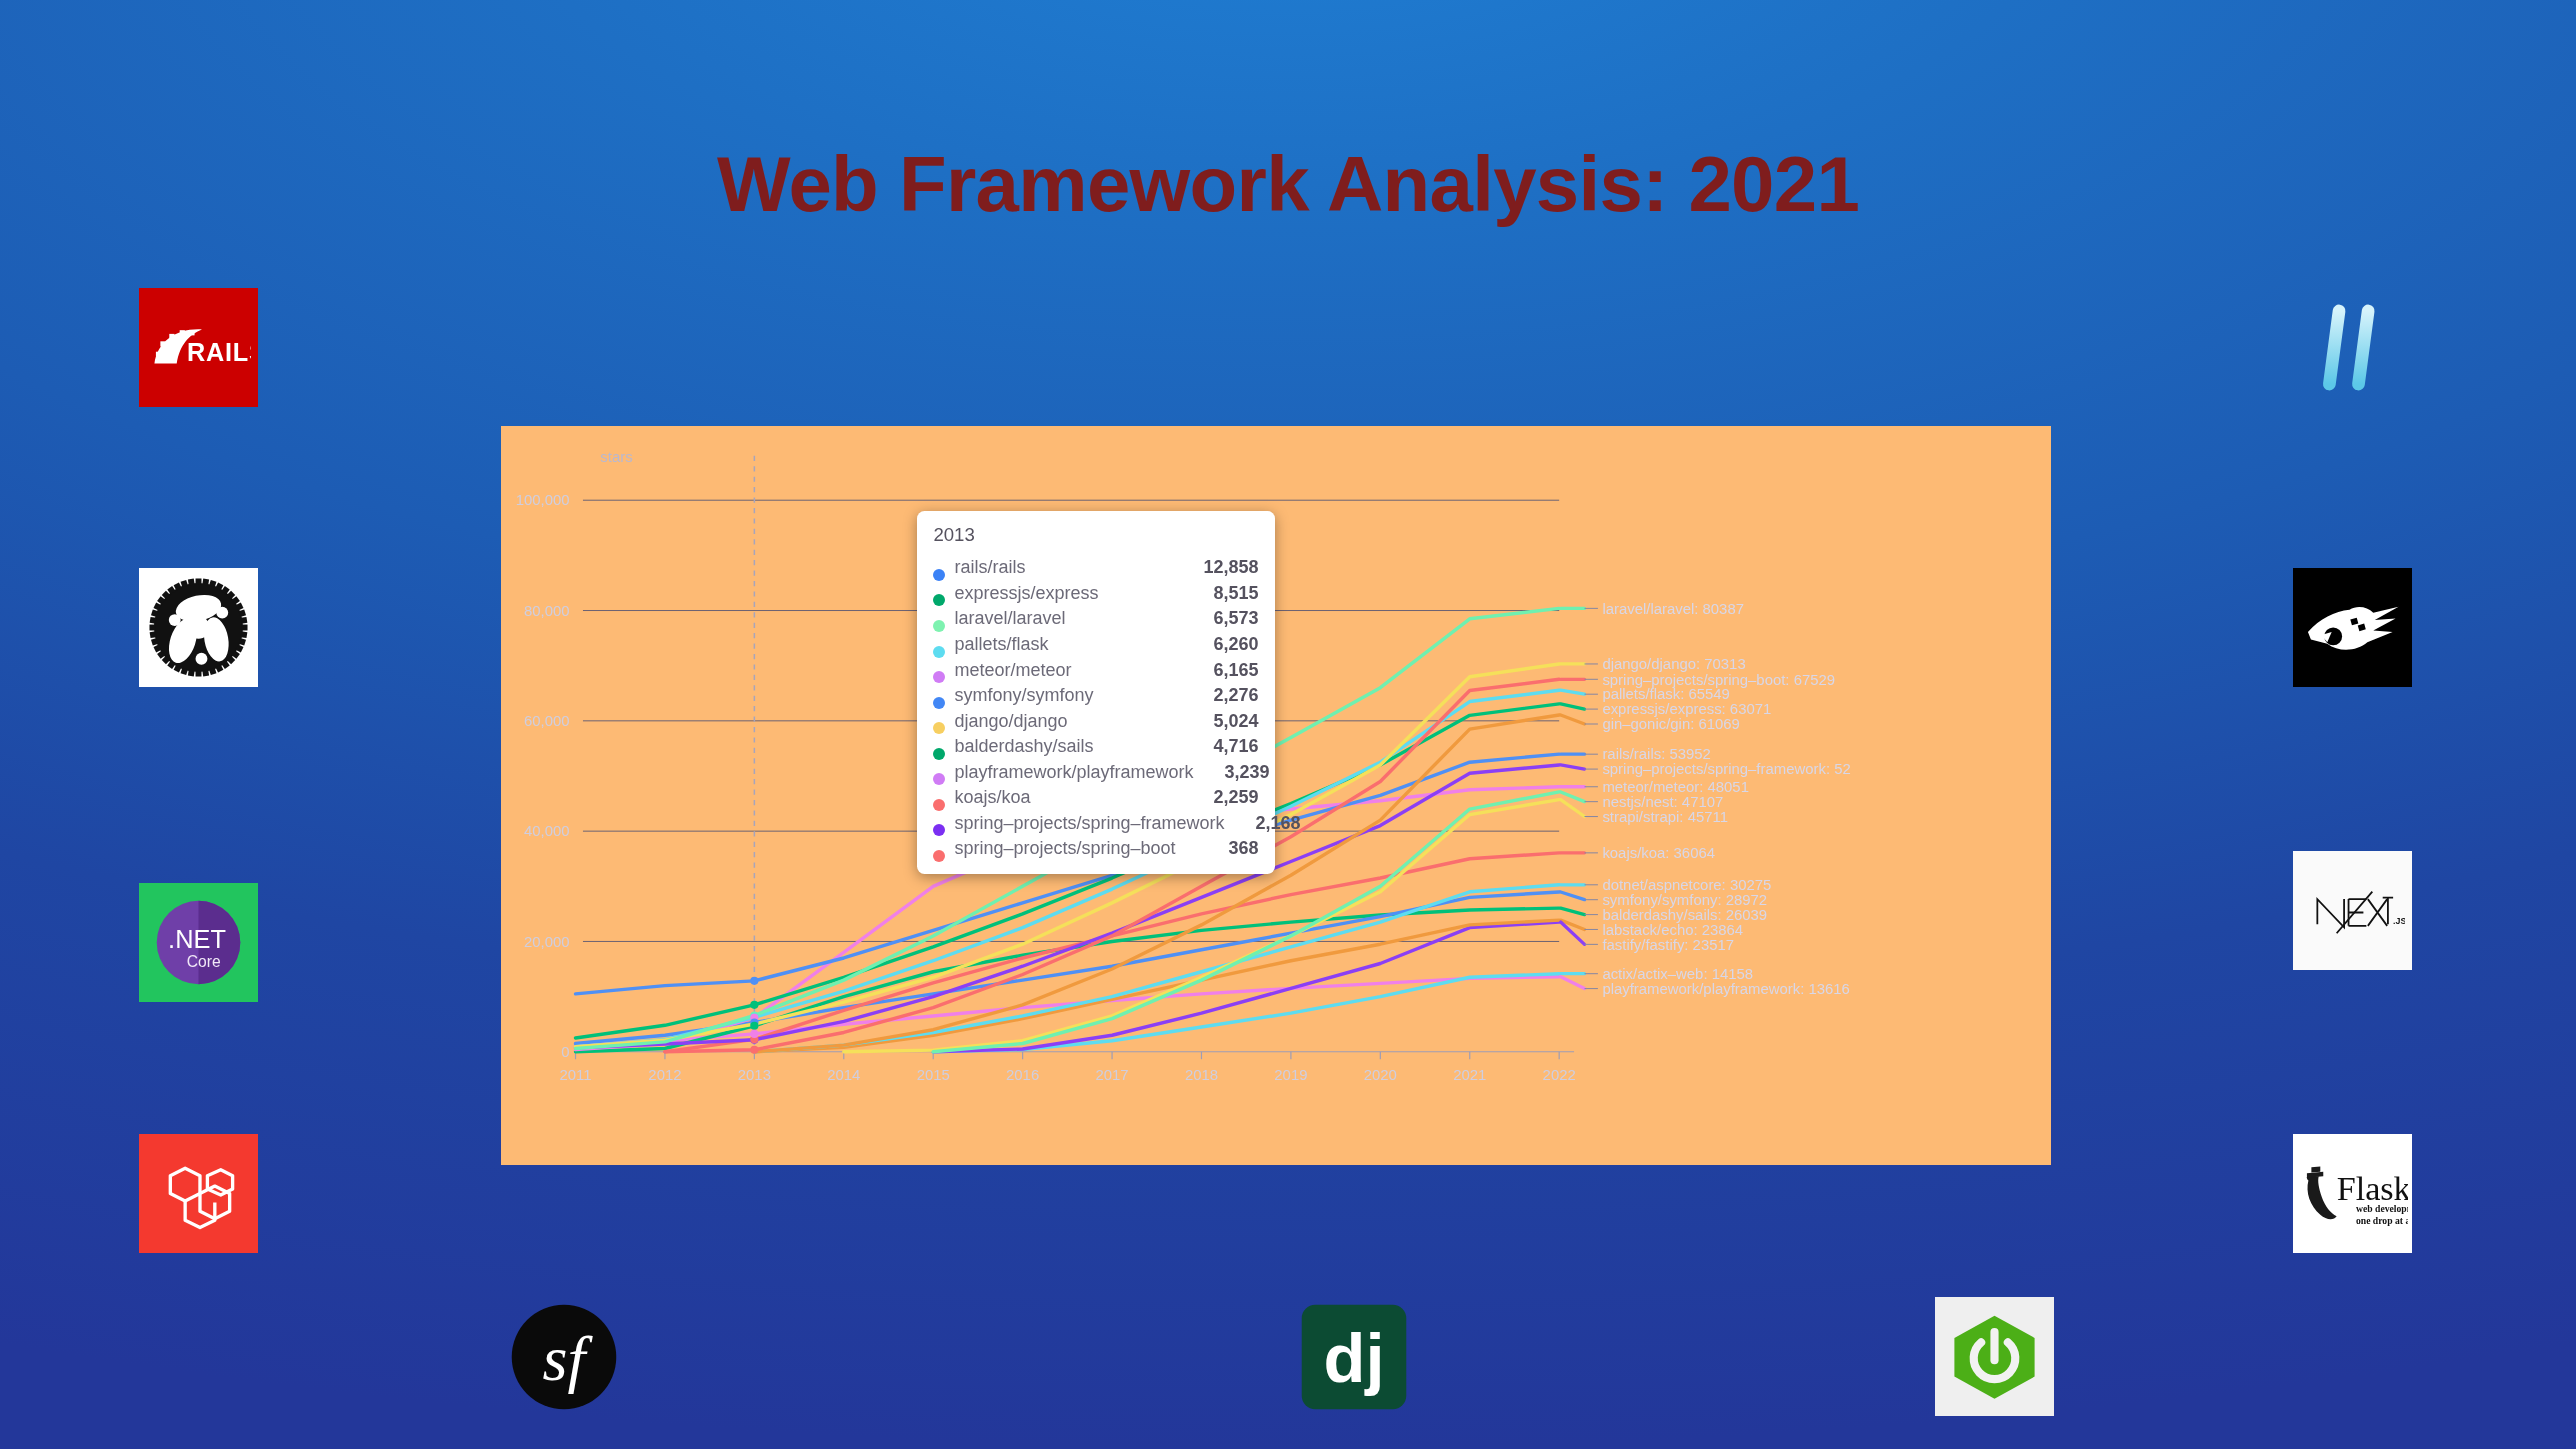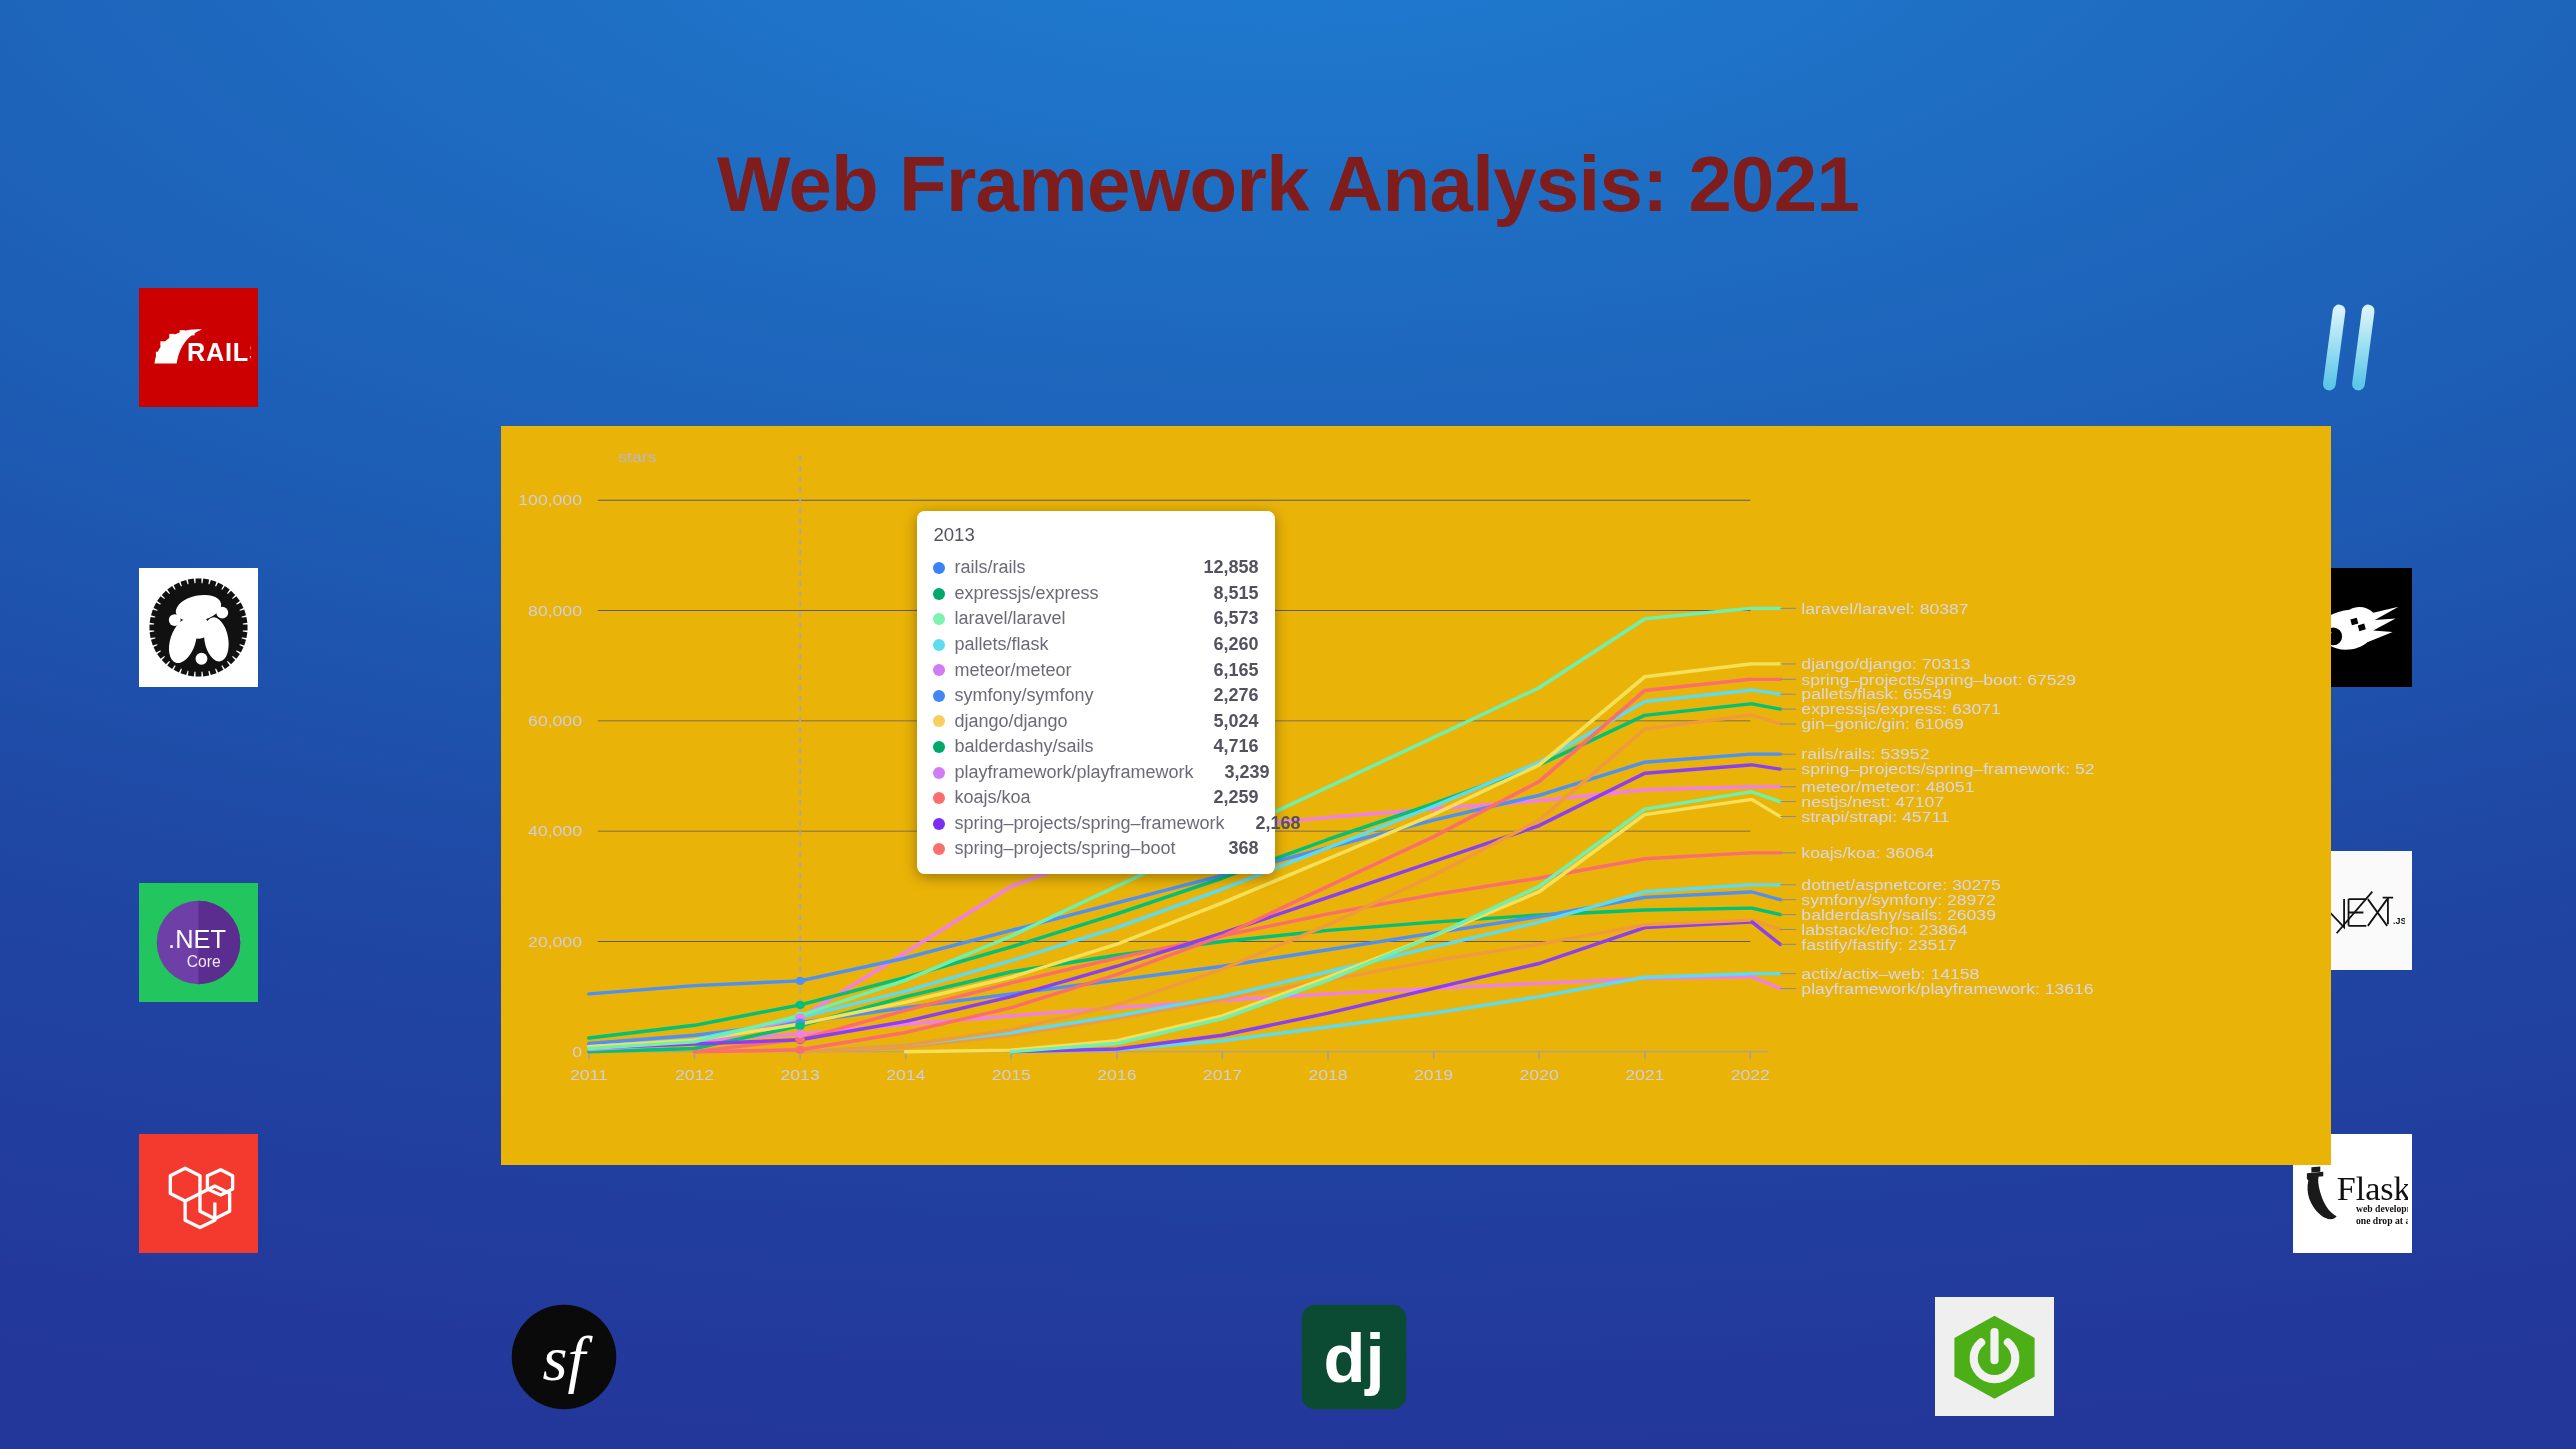--- a/index.html
+++ b/index.html
@@ -29,22 +29,22 @@
     display:flex;align-items:center;justify-content:center;
     box-sizing:border-box;
     overflow:hidden;
   }
   .logo-tile svg{display:block;}
 
   
   #chart-panel{
     position:absolute;
     left:501px;top:426px;
-    width:1830px;height:739px;
-    background:#eab308;
+    width:1550px;height:739px;
+    background:#fdba74;
   }
   #chart-svg{position:absolute;left:0;top:0;width:100%;height:100%;}
 
   .axis-label{ fill:#b9b8cf; font-size:20px; font-family:"Liberation Sans",sans-serif;}
   .tick-label{ fill:#cfcee0; font-size:20px; font-family:"Liberation Sans",sans-serif;}
   .series-label{ fill:#d8d7e8; font-size:20px; font-family:"Liberation Sans",sans-serif;}
   .gridline{ stroke:#5a5873; stroke-width:1.2; }
   .axisline{ stroke:#9e9cb4; stroke-width:1.6; }
   .leadline{ stroke:#8a88a0; stroke-width:1.4; }
 
@@ -57,21 +57,21 @@
     border-radius:7.5px;
     padding:13.4px 16.4px 12px 16.4px;
     box-sizing:border-box;
     box-shadow:0 3px 13.4px rgba(0,0,0,.35);
     font-family:"Liberation Sans",sans-serif;
   }
   #tooltip-year{
     color:#55525f;font-size:18.6px;margin-bottom:9px;
   }
   .tt-row{
-    display:flex;align-items:center;
+    display:flex;align-items:flex-end;
     font-size:18px;color:#6c6a78;
     line-height:1.42;
     white-space:nowrap;
   }
   .tt-dot{
     width:12px;height:12px;border-radius:50%;
     flex:0 0 12px;margin-right:9px;
   }
   .tt-name{flex:1 1 auto;}
   .tt-val{font-weight:bold;color:#55525f;margin-left:31px;}

